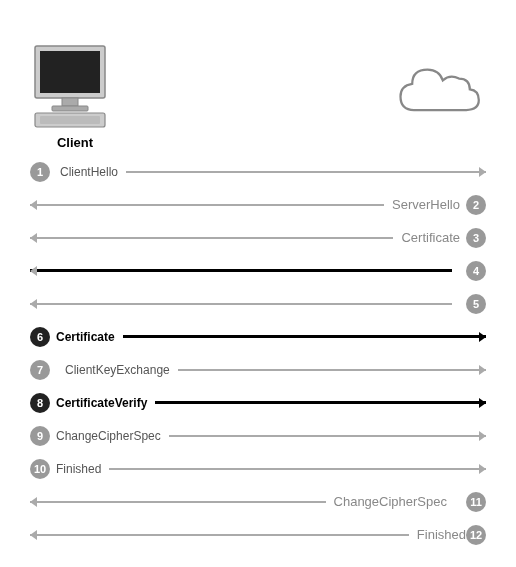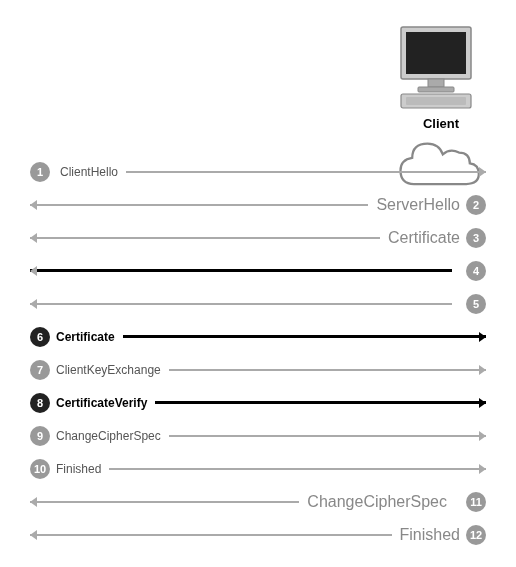--- a/index.html
+++ b/index.html
@@ -11,23 +11,22 @@
       font-size: 13px;
       overflow: hidden;
       position: relative;
     }
 
     
     .header {
       display: flex;
       justify-content: space-between;
       align-items: flex-end;
-      padding: 22px 30px 5px 30px;
+      padding: 1px 30px 5px 30px;
       height: 155px;
-      flex-direction: column;
     }
 
     .client-section, .server-section {
       display: flex;
       flex-direction: column;
       align-items: center;
     }
 
     .client-section span, .server-section span {
       font-size: 13px;
@@ -124,21 +123,21 @@
       transform: translateY(-50%);
       width: 0;
       height: 0;
       border-top: 5px solid transparent;
       border-bottom: 5px solid transparent;
       border-right: 7px solid #aaa;
     }
 
     
     .right-label {
-      font-size: 16px;
+      font-size: 13px;
       color: #888;
       white-space: nowrap;
       text-align: center;
     }
     .right-label.bold {
       font-weight: bold;
       color: #000;
     }
   </style>
 </head>
@@ -194,21 +193,21 @@
         <div class="arrow-left " style="margin-left:0; margin-right:8px;"></div>
         <div class="step-num " style="margin-left:6px;">5</div>
       </div>
     <div class="row">
         <div class="step-num dark">6</div>
         <span class="step-label bold" style="margin-left:6px;">Certificate</span>
         <div class="arrow-right bold-line" style="margin-left:8px; margin-right:0;"></div>
       </div>
     <div class="row">
         <div class="step-num ">7</div>
-        <span class="step-label " style="margin-left:6px;">ClientKeyExchange</span>
+        <span class="step-label " style="margin-left:15px;">ClientKeyExchange</span>
         <div class="arrow-right " style="margin-left:8px; margin-right:0;"></div>
       </div>
     <div class="row">
         <div class="step-num dark">8</div>
         <span class="step-label bold" style="margin-left:6px;">CertificateVerify</span>
         <div class="arrow-right bold-line" style="margin-left:8px; margin-right:0;"></div>
       </div>
     <div class="row">
         <div class="step-num ">9</div>
         <span class="step-label " style="margin-left:6px;">ChangeCipherSpec</span>
@@ -220,15 +219,15 @@
         <div class="arrow-right " style="margin-left:8px; margin-right:0;"></div>
       </div>
     <div class="row">
         <div class="arrow-left " style="margin-left:0; margin-right:8px;"></div>
         <span class="right-label ">ChangeCipherSpec</span>
         <div class="step-num " style="margin-left:19px;">11</div>
       </div>
     <div class="row">
         <div class="arrow-left " style="margin-left:0; margin-right:8px;"></div>
         <span class="right-label ">Finished</span>
-        <div class="step-num " style="margin-left:6px;">12</div>
+        <div class="step-num " style="">12</div>
       </div>
   </div>
 
 </body></html>

